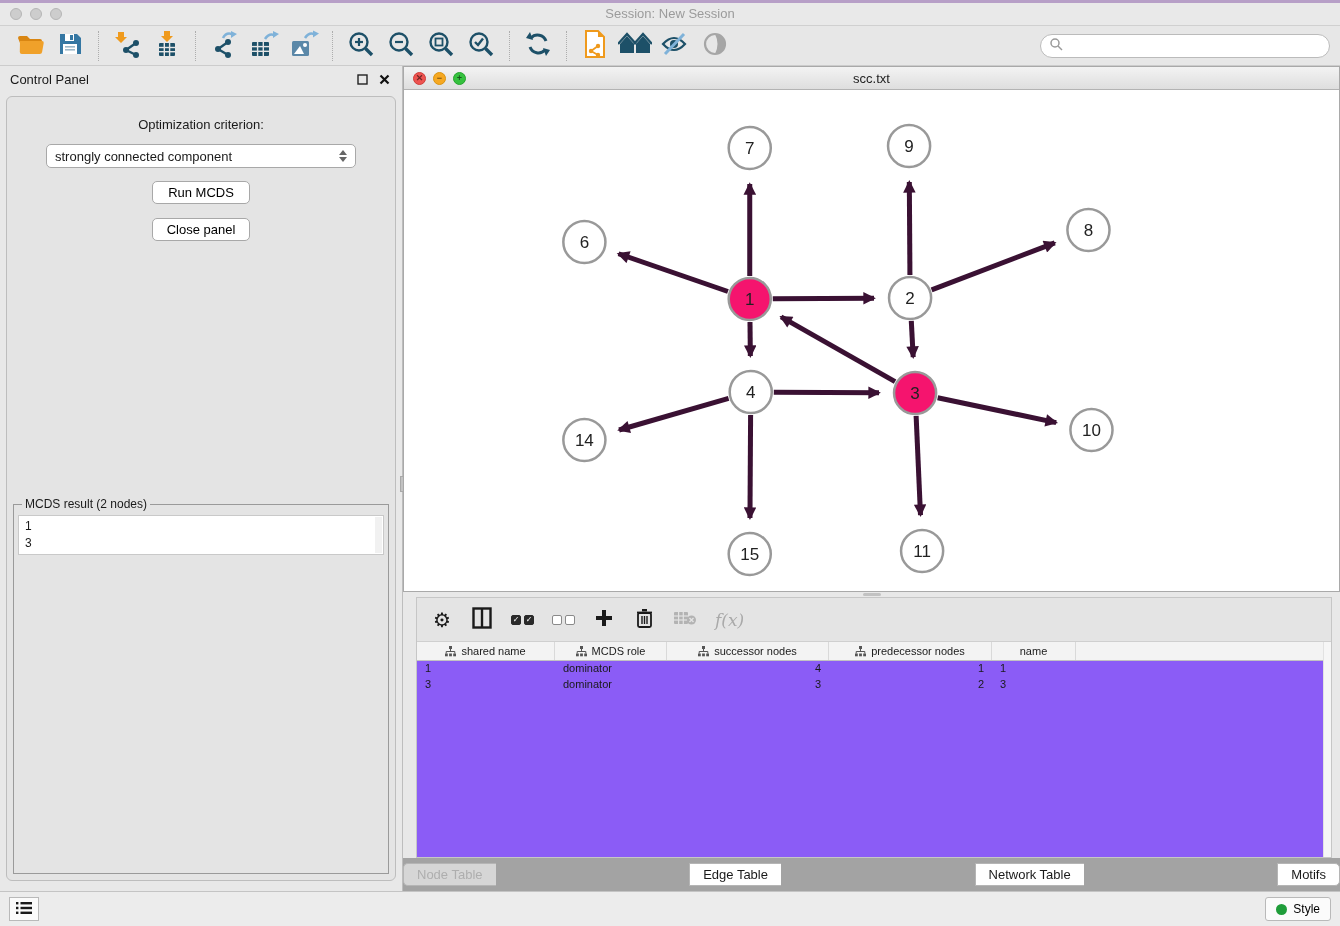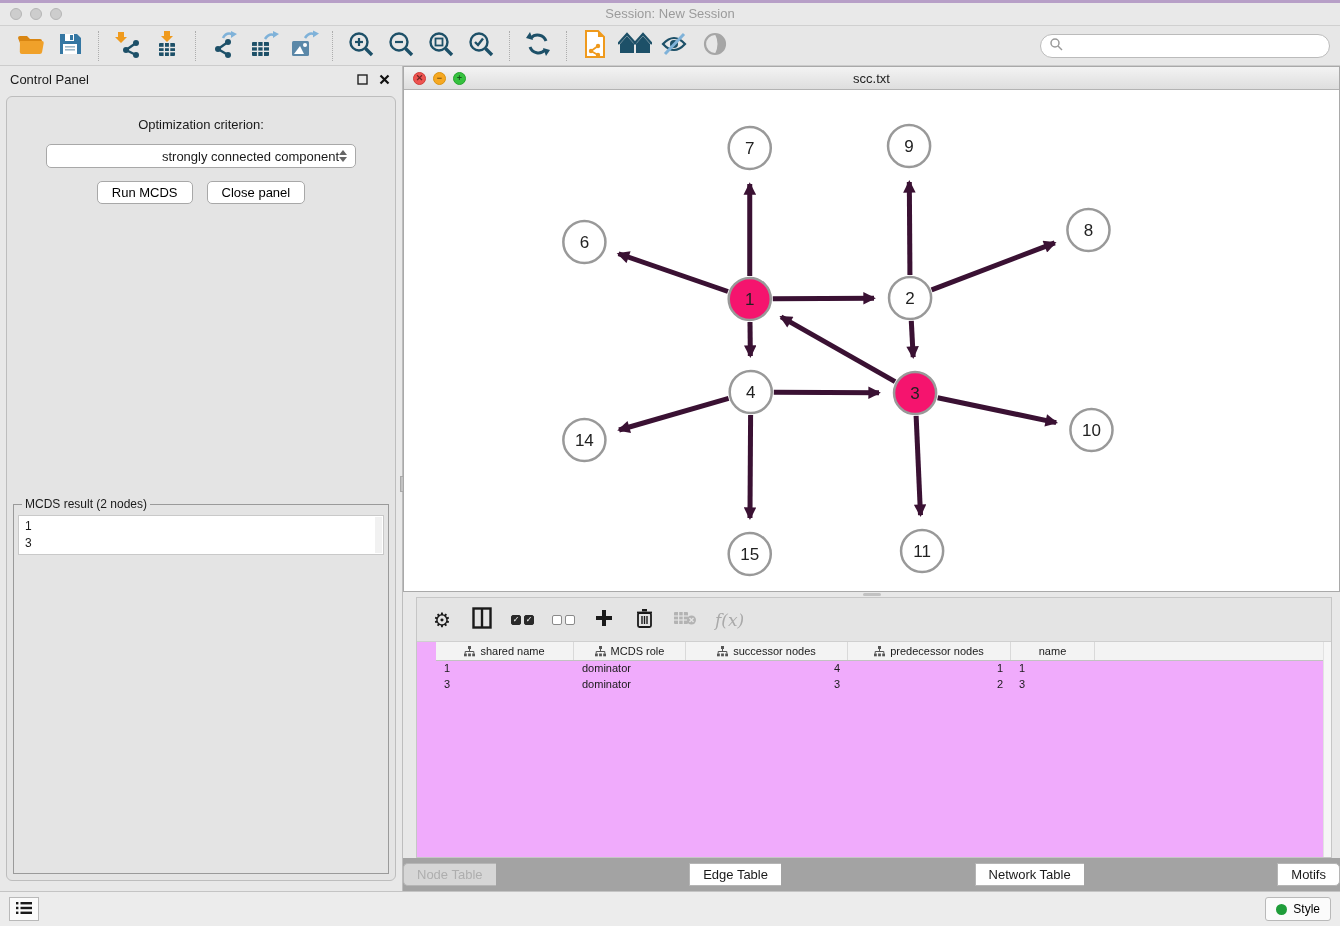--- a/index.html
+++ b/index.html
@@ -39,26 +39,26 @@
   .tab { font-size:13px; padding:3px 13px; background:#fff; border:1px solid #b5b5b5;
     border-right:none; cursor:default; white-space:nowrap; }
   .tab:first-child { border-radius:5px 0 0 5px; }
   .tab:last-child { border-right:1px solid #b5b5b5; border-radius:0 5px 5px 0; }
   .tab.selected { background:#d6d6d6; color:#aeaeae; }
   .cp-content { flex:1; margin:4px 6px 10px 6px; border:1px solid #bdbdbd; border-radius:6px;
     background:#e4e4e4; display:flex; flex-direction:column; align-items:center; overflow:hidden; }
   .opt-label { margin-top:20px; font-size:13px; }
   .dropdown { margin-top:12px; width:310px; height:24px; background:#fff; border:1px solid #a8a8a8;
     border-radius:5px; display:flex; align-items:center; padding:0 8px; font-size:13px; }
-  .dropdown .dd-text { flex:1;text-align:right; }
+  .dropdown .dd-text { flex:1; }
   .dd-arrows { display:flex; flex-direction:column; gap:2px; }
   .dd-arrows i { width:0; height:0; border-left:4px solid transparent; border-right:4px solid transparent; }
   .dd-arrows i.up { border-bottom:5px solid #666; }
   .dd-arrows i.down { border-top:5px solid #666; }
-  .cp-buttons { margin-top:13px; display:flex; gap:14px; }
+  .cp-buttons { margin-top:13px; display:flex; gap:14px;flex-direction:column; }
   .btn { font-size:13px; padding:3px 14px; background:#fff; border:1px solid #a8a8a8;
     border-radius:5px; font-family:"Liberation Sans", sans-serif; }
   .result-group { margin-top:auto; margin-bottom:6px; width:376px; height:377px;
     border:1px solid #9a9a9a; background:#e4e4e4; padding:4px; }
   .result-group legend { font-size:12px; padding:0 3px; margin-left:4px; }
   .result-box { width:100%; height:100%; background:#fff; border:1px solid #c9c9c9;
     font-size:12px; line-height:17px; padding:2px 6px; position:relative; overflow:hidden; }
   .result-box .vscroll { position:absolute; top:1px; right:1px; bottom:1px; width:7px; background:#f1f1f1; }
   .cp-splitter { position:absolute; right:-2px; top:410px; width:4px; height:16px; background:#c2c2c2;
     border:1px solid #a9a9a9; }
@@ -91,21 +91,21 @@
     display:flex; align-items:center; padding:0 14px; gap:18px; }
   .tpt-btn { background:none; border:none; display:flex; align-items:center; justify-content:center;
     height:30px; min-width:22px; }
   .gear-glyph { font-size:20px; color:#1a1a1a; line-height:1; }
   .chkpair { display:flex; gap:3px; }
   .chk { width:10px; height:10px; border:1.5px solid #2a2a2a; background:#2a2a2a; color:#fff;
     font-size:8px; display:flex; align-items:center; justify-content:center; border-radius:2px; }
   .chk.empty { background:#fff; border-color:#8a8a8a; color:transparent; }
   .fx { font-family:"DejaVu Serif", serif; font-style:italic; font-size:17px; color:#a9a9a9; }
 
-  .tp-table { flex:1; position:relative; overflow:hidden; background:#f0abfc;padding-left:19px; }
+  .tp-table { flex:1; position:relative; overflow:hidden; background:#8b5cf6; }
   .t-header { display:flex; height:19px; background:#f3f3f3; border-bottom:1px solid #c2c2c2; }
   .t-hcell { display:flex; align-items:center; justify-content:center; gap:5px;
     font-size:11px; border-right:1px solid #d9d9d9; position:relative; }
   .t-row { display:flex; height:16px; font-size:11px; }
   .t-cell { padding:1px 8px; overflow:hidden; white-space:nowrap; }
   .t-cell.right { text-align:right; }
   .tp-table .vscroll2 { position:absolute; top:0; right:0; bottom:0; width:8px; background:#f6f6f6; border-left:1px solid #e2e2e2; }
 
   .tp-tabs { height:33px; display:flex; justify-content:space-between; align-items:center; background:#a3a3a3; }
 

